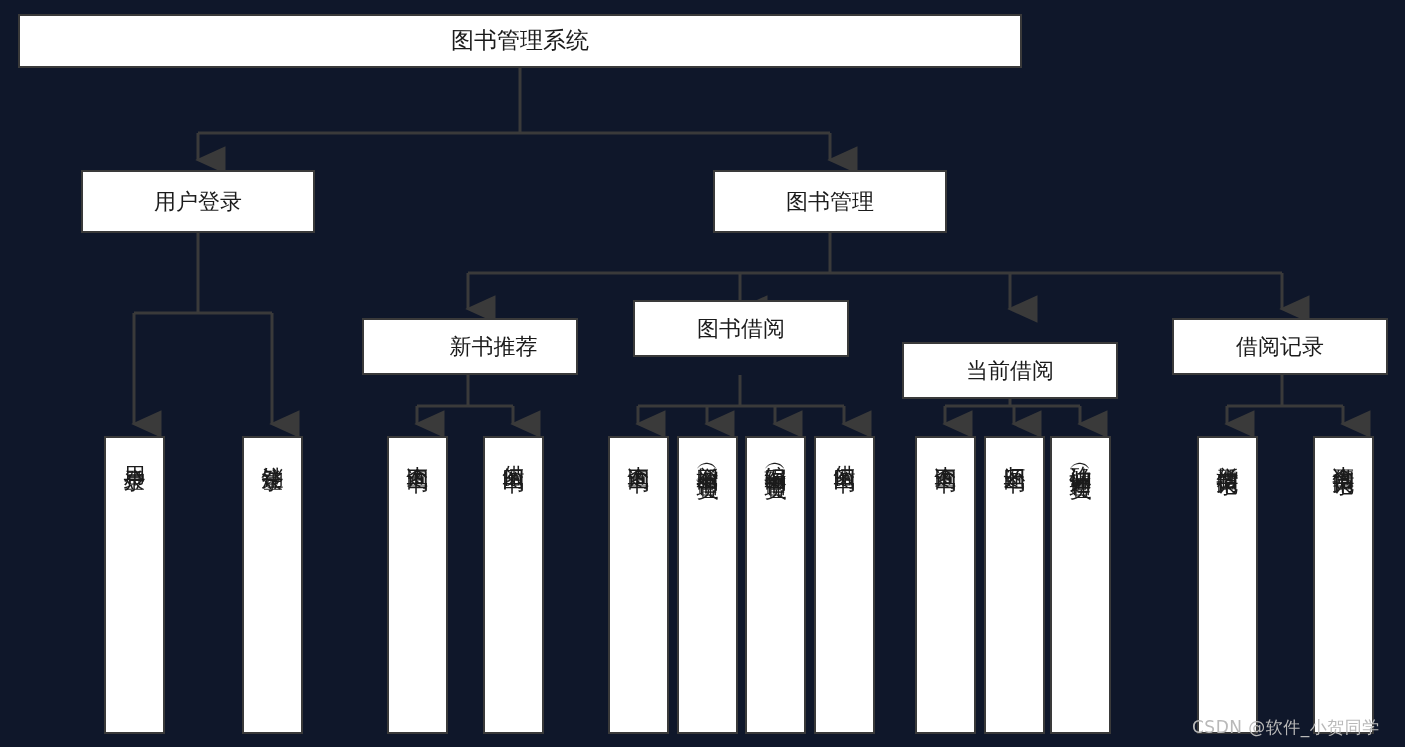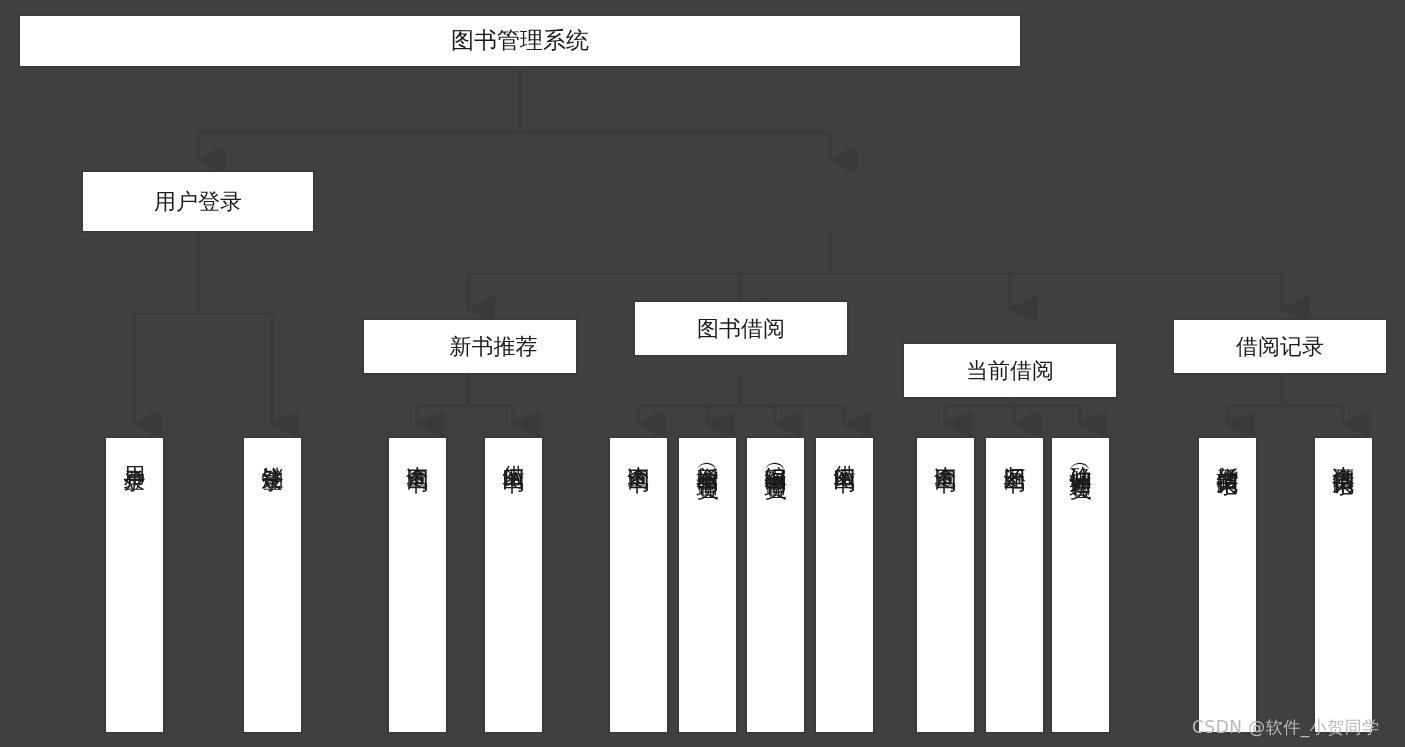--- a/index.html
+++ b/index.html
@@ -8,21 +8,21 @@
     padding: 0;
     background: #ffffff;
   }
   body {
     font-family: "DejaVu Sans", "Liberation Sans", sans-serif;
   }
   #canvas {
     position: relative;
     width: 1405px;
     height: 747px;
-    background: #404040;
+    background: #0f172a;
     overflow: hidden;
   }
   svg.edges {
     position: absolute;
     left: 0;
     top: 0;
     width: 1405px;
     height: 747px;
     pointer-events: none;
   }
@@ -126,20 +126,23 @@
     </g>
   </svg>
 
   <div class="node root horizontal" style="left:18px; top:14px; width:1004px; height:54px;">
     <span class="label">图书管理系统</span>
   </div>
 
   <div class="node horizontal" style="left:81px; top:170px; width:234px; height:63px;">
     <span class="label">用户登录</span>
   </div>
+  <div class="node horizontal" style="left:713px; top:170px; width:234px; height:63px;">
+    <span class="label">图书管理</span>
+  </div>
 
   <div class="node horizontal" style="left:362px; top:318px; width:216px; height:57px;padding-left:47px;">
     <span class="label">新书推荐</span>
   </div>
   <div class="node horizontal" style="left:633px; top:300px; width:216px; height:57px;">
     <span class="label">图书借阅</span>
   </div>
   <div class="node horizontal" style="left:902px; top:318px; width:216px; height:57px;margin-top:24px;">
     <span class="label">当前借阅</span>
   </div>

